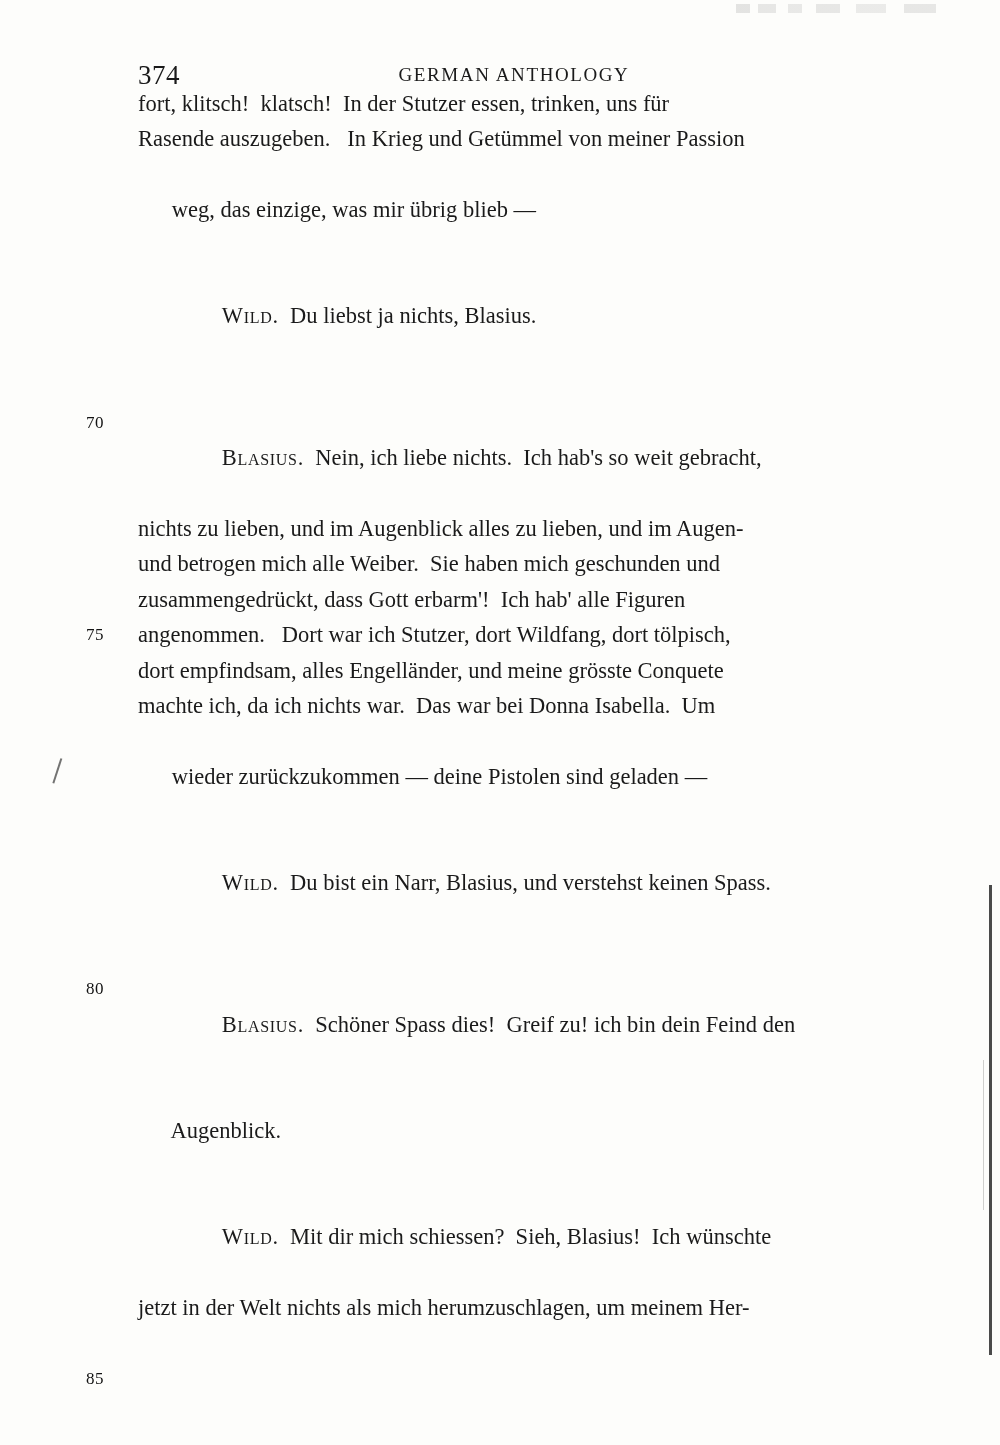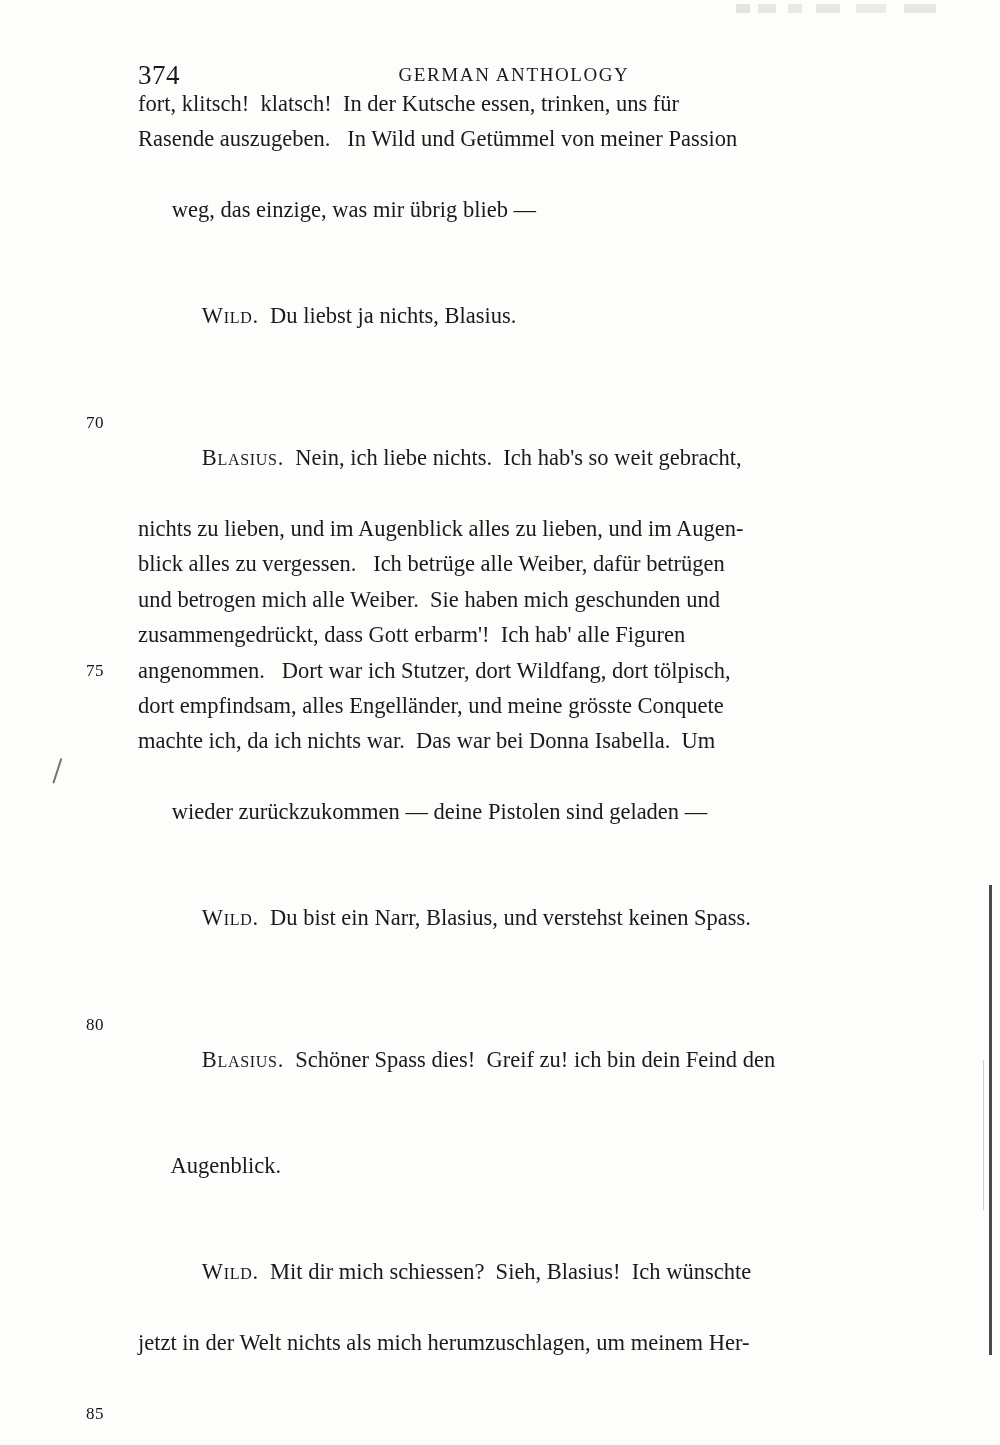--- a/index.html
+++ b/index.html
@@ -117,20 +117,21 @@
     width: 40px;
     text-align: left;
     font-size: 17px;
     letter-spacing: .5px;
     color: #141414;
     font-family: Liberation Serif, serif;
   }
   .sc-name {
     font-variant: small-caps;
     letter-spacing: .7px;
+    margin-left: 20px;
   }
   .indent {
     padding-left: 30px;
   }
   .row {
     position: relative;
   }
 </style>
 </head>
 <body>
@@ -143,45 +144,42 @@
   <div class="pencil-slash"></div>
 
   <header class="running-head">
     <div class="folio">374</div>
     <div class="head-title">GERMAN ANTHOLOGY</div>
   </header>
 
   <div class="textblock">
 
     <div class="just">
-      <span>fort, klitsch!  klatsch!  In der Kutsche essen, trinken, uns für</span>
-    </div>
-    <div class="just">
-      <span>Rasende auszugeben.   In Wild und Getümmel von meiner Passion</span>
+      <span>fort, klitsch!  klatsch!  In der Stutzer essen, trinken, uns für</span>
+    </div>
+    <div class="just">
+      <span>Rasende auszugeben.   In Krieg und Getümmel von meiner Passion</span>
     </div>
     <div class="free">
       <span>weg, das einzige, was mir übrig blieb —</span>
     </div>
 
     <div class="free indent">
       <span class="sc-name">Wild.</span><span>&nbsp;&nbsp;</span><span>Du liebst ja nichts, Blasius.</span>
     </div>
 
     <div class="free indent row">
       <span class="lineno">70</span>
       <span class="sc-name">Blasius.</span><span>&nbsp;&nbsp;</span><span>Nein, ich liebe nichts.  Ich hab's so weit gebracht,</span>
     </div>
 
     <div class="just">
       <span>nichts zu lieben, und im Augenblick alles zu lieben, und im Augen-</span>
     </div>
     <div class="just">
-      <span>blick alles zu vergessen.   Ich betrüge alle Weiber, dafür betrügen</span>
-    </div>
-    <div class="just">
       <span>und betrogen mich alle Weiber.  Sie haben mich geschunden und</span>
     </div>
     <div class="just">
       <span>zusammengedrückt, dass Gott erbarm'!  Ich hab' alle Figuren</span>
     </div>
 
     <div class="just row">
       <span class="lineno">75</span>
       <span>angenommen.   Dort war ich Stutzer, dort Wildfang, dort tölpisch,</span>
     </div>

